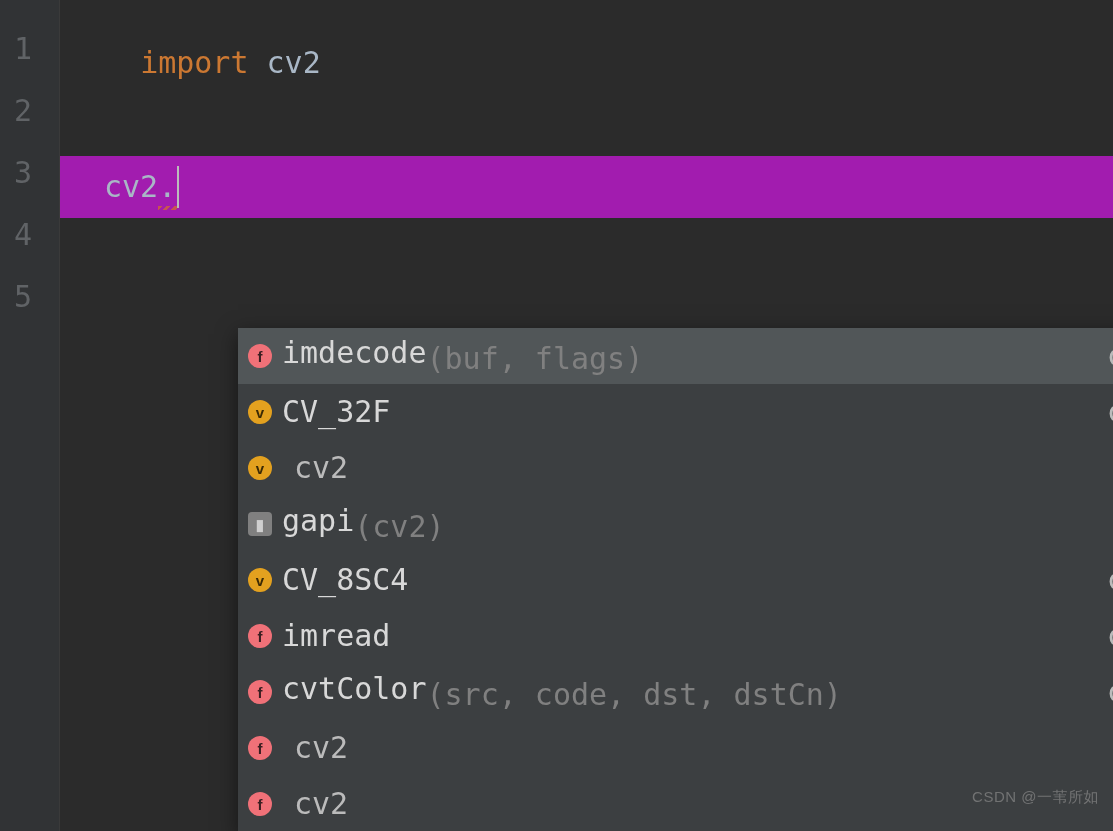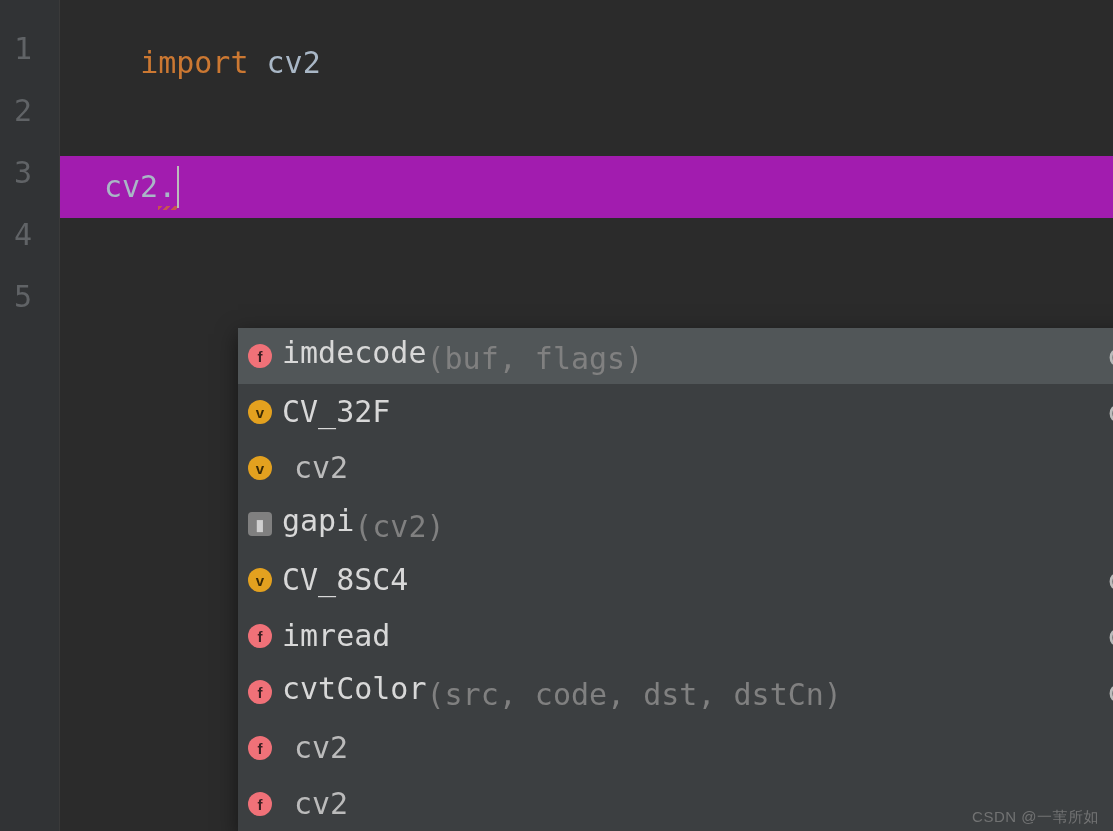--- a/index.html
+++ b/index.html
@@ -100,21 +100,21 @@
   .icon.func { background: #f07178; color:#3a1f21;}
   .icon.var  { background: #e3a11f; color:#3b2a05;}
   .icon.pkg  { background: #808080; border-radius: 4px; color:#d0d0d0;}
   .row-main { flex: 1; display: flex; align-items: flex-start; overflow: hidden; white-space: nowrap; }
   .row-name { color: #d8d8d8; }
   .row-params { color: #808080; margin-top: 6px; }
   .row-origin { color: #bbbbbb; margin-left: 12px; }
   .watermark {
     position: absolute;
     right: 14px;
-    bottom: 4px;
+    bottom: 24px;
     color: #888;
     font-family: Arial, sans-serif;
     font-size: 15px;
     opacity: .7;
     letter-spacing: .5px;
   }
 </style>
 </head>
 <body>
 

